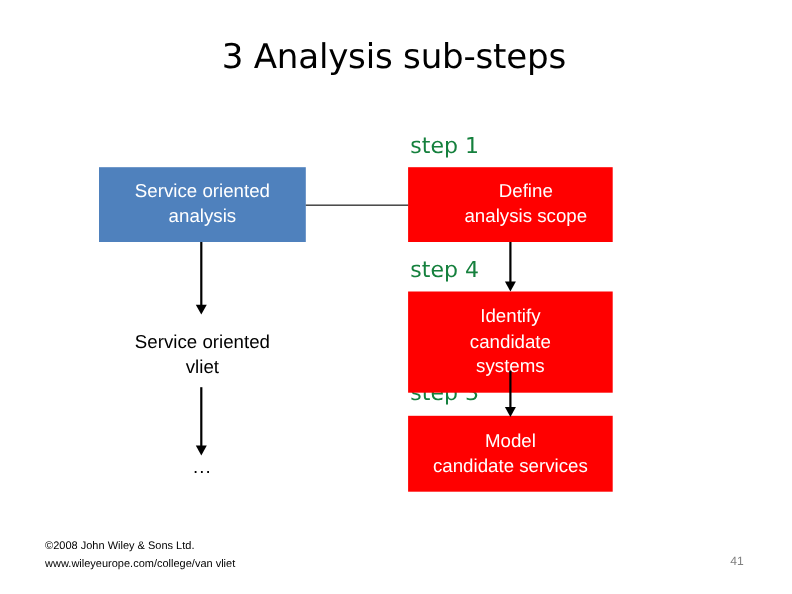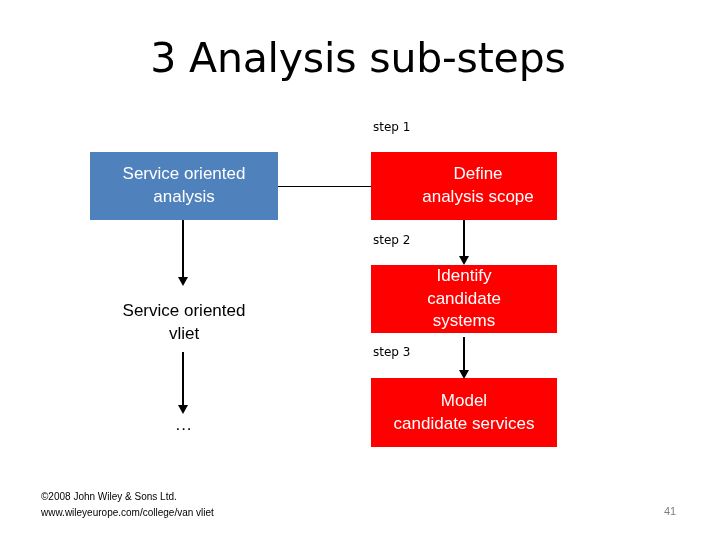--- a/index.html
+++ b/index.html
@@ -19,21 +19,21 @@
   }
 
   
   .slide-title {
     position: absolute;
     left: 0;
     top: 34px;
     width: 716px;
     text-align: center;
     font-family: "DejaVu Sans", sans-serif;
-    font-size: 41px;
+    font-size: 31px;
     font-weight: 400;
     color: #000000;
     letter-spacing: -0.2px;
     white-space: nowrap;
   }
 
   
   .box {
     position: absolute;
     box-sizing: border-box;
@@ -50,21 +50,21 @@
   .box-blue { background: #4F81BD; }
   .box-red  { background: #FF0000; }
 
   .box-define {
     left: 371px; top: 152px; width: 186px; height: 68px; padding-left: 28px;
   }
   .box-soa {
     left: 90px;  top: 152px; width: 188px; height: 68px;
   }
   .box-identify {
-    left: 371px; top: 265px; width: 186px; height: 68px;
+    left: 371px; top: 265px; width: 186px; height: 92px;
   }
   .box-model {
     left: 371px; top: 378px; width: 186px; height: 69px;
     overflow: visible;
   }
   .box-model .box-text {
     white-space: nowrap;
   }
 
   
@@ -82,23 +82,23 @@
   }
   .node-ellipsis {
     left: 90px; top: 414px; width: 188px;
     font-size: 17px;
     letter-spacing: 1px;
   }
 
   
   .step-label {
     position: absolute;
-    color: #000000;
+    color: #15803d;
     font-family: "DejaVu Sans", sans-serif;
-    font-size: 12px;
+    font-size: 20px;
     white-space: nowrap;
   }
   .step-1 { left: 373px; top: 120px; }
   .step-2 { left: 373px; top: 233px; }
   .step-3 { left: 373px; top: 345px; }
 
   
   .hline {
     position: absolute;
     background: #000000;
@@ -170,21 +170,21 @@
   </div>
 
   <div class="plain-node node-sod">
     <span>Service oriented</span><br>
     <span>vliet</span>
   </div>
 
   <div class="plain-node node-ellipsis">...</div>
 
   <div class="step-label step-1">step 1</div>
-  <div class="step-label step-2">step 2</div>
+  <div class="step-label step-2">step 4</div>
   <div class="step-label step-3">step 3</div>
 
   <div class="box box-red box-define">
     <div class="box-text">
       <span>Define</span><br>
       <span>analysis scope</span>
     </div>
   </div>
 
   <div class="box box-red box-identify">

